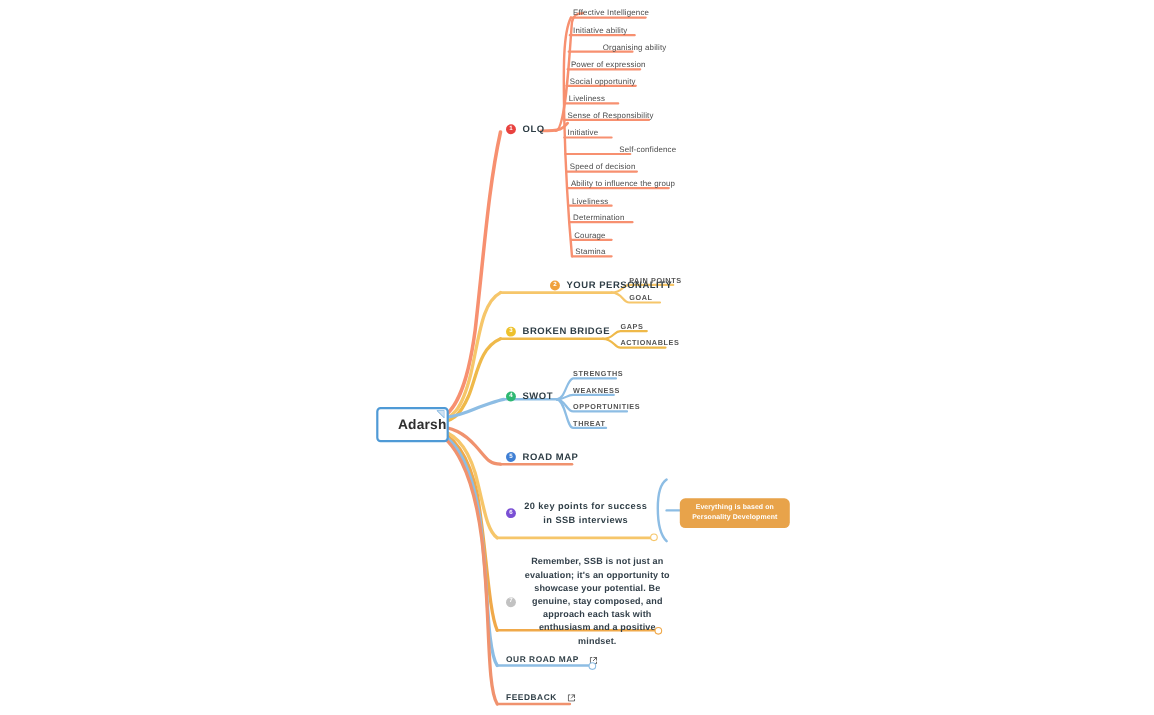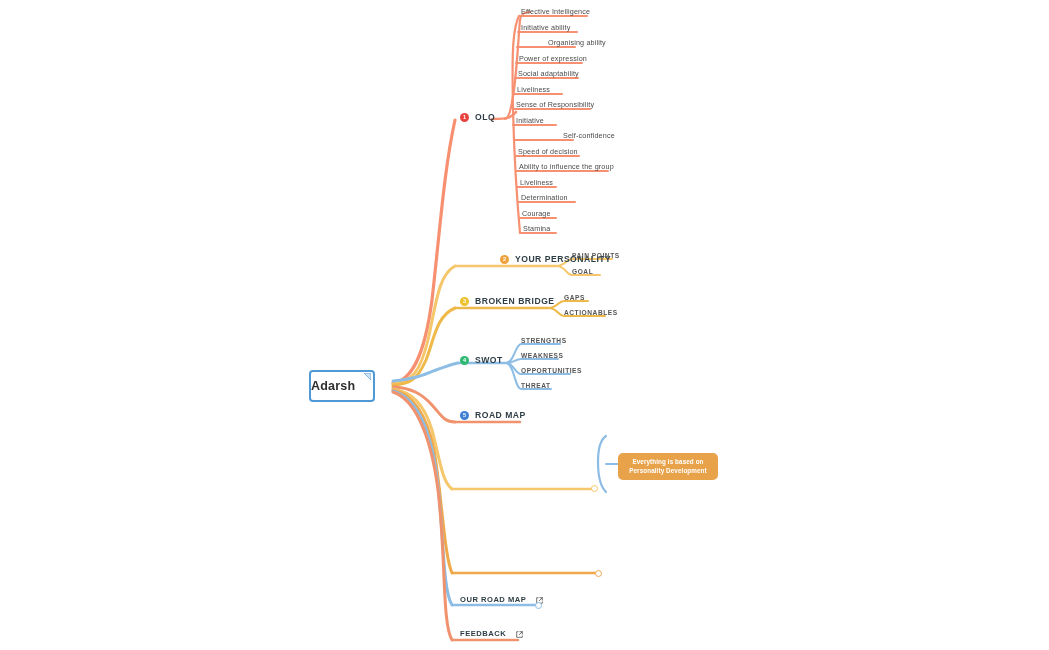--- a/index.html
+++ b/index.html
@@ -7,23 +7,23 @@
     width:1049px;height:650px;background:#ffffff;overflow:hidden;
     font-family:"Liberation Sans", sans-serif;
     color:#3d3d3d;
     position:relative;
   }
   #canvas{position:absolute;left:0;top:0;width:1049px;height:650px;}
   svg.wires{position:absolute;left:0;top:0;width:1049px;height:650px;pointer-events:none;}
 
   
   .root-node{
-    position:absolute;left:309px;top:370px;width:62px;height:28px;
+    position:absolute;left:342px;top:370px;width:62px;height:28px;
     border:2px solid #4f9ad6;border-radius:4px;background:#fff;
-    display:flex;align-items:center;justify-content:flex-start;
+    display:flex;align-items:center;justify-content:flex-end;
     font-size:12.5px;font-weight:bold;color:#2f2f2f;letter-spacing:.2px;
   }
   .fold-icon{
     position:absolute;right:2px;top:1px;width:7px;height:7px;
   }
 
   
   .leaf{
     position:absolute;font-size:7.2px;color:#4a4a4a;white-space:nowrap;
     letter-spacing:.15px;line-height:9px;
@@ -159,21 +159,21 @@
 
   <div class="branch" style="left:460px;top:112px;">
     <span class="badge" style="background:#e8423f;">1</span>
     <span class="lbl">OLQ</span>
   </div>
 
   <div class="leaf" style="left:521px;top:7px;">Effective Intelligence</div>
   <div class="leaf" style="left:521px;top:23px;">Initiative ability</div>
   <div class="leaf" style="left:548px;top:38px;">Organising ability</div>
   <div class="leaf" style="left:519px;top:54px;">Power of expression</div>
-  <div class="leaf" style="left:518px;top:69px;">Social adaptability</div>
+  <div class="leaf" style="left:518px;top:69px;">Social opportunity</div>
   <div class="leaf" style="left:517px;top:85px;">Liveliness</div>
   <div class="leaf" style="left:516px;top:100px;">Sense of Responsibility</div>
   <div class="leaf" style="left:516px;top:116px;">Initiative</div>
   <div class="leaf" style="left:527px;top:131px;margin-left:36px;">Self-confidence</div>
   <div class="leaf" style="left:518px;top:147px;text-align:center;">Speed of decision</div>
   <div class="leaf" style="left:519px;top:162px;">Ability to influence the group</div>
   <div class="leaf" style="left:520px;top:178px;">Liveliness</div>
   <div class="leaf" style="left:521px;top:193px;">Determination</div>
   <div class="leaf" style="left:522px;top:209px;">Courage</div>
   <div class="leaf" style="left:523px;top:224px;">Stamina</div>
@@ -199,24 +199,32 @@
   <div class="leaf-caps" style="left:521px;top:336px;">STRENGTHS</div>
   <div class="leaf-caps" style="left:521px;top:351px;">WEAKNESS</div>
   <div class="leaf-caps" style="left:521px;top:366px;">OPPORTUNITIES</div>
   <div class="leaf-caps" style="left:521px;top:381px;">THREAT</div>
 
   <div class="branch" style="left:460px;top:410px;">
     <span class="badge" style="background:#3f7fd4;">5</span>
     <span class="lbl">ROAD MAP</span>
   </div>
 
+  <div class="branch-multi" style="left:460px;top:455px;width:130px;">
+    <span class="badge" style="background:#7a4fd4;">6</span>
+    <span class="lbl" style="width:118px;">20 key points for success in SSB interviews</span>
+  </div>
   <div class="dot" style="left:591px;top:485px;border:1.6px solid #f6c66a;"></div>
 
   <div class="pill">Everything is based on Personality Development</div>
 
+  <div class="note-node" style="left:460px;top:505px;">
+    <span class="badge" style="background:#c2c2c2;">7</span>
+    <span class="lbl">Remember, SSB is not just an evaluation; it's an opportunity to showcase your potential. Be genuine, stay composed, and approach each task with enthusiasm and a positive mindset.</span>
+  </div>
   <div class="dot" style="left:595px;top:570px;border:1.6px solid #f0a94a;"></div>
 
   <div class="branch small" style="left:460px;top:595px;">
     <span class="lbl">OUR ROAD MAP</span>
     <svg class="ext" viewBox="0 0 10 10">
       <path d="M3,1 L1,1 L1,9 L9,9 L9,7" fill="none" stroke="#4a4a4a" stroke-width="1.1" stroke-linecap="round"></path>
       <path d="M5.5,1 L9,1 L9,4.5" fill="none" stroke="#4a4a4a" stroke-width="1.1" stroke-linecap="round"></path>
       <path d="M9,1 L4.8,5.2" fill="none" stroke="#4a4a4a" stroke-width="1.1" stroke-linecap="round"></path>
     </svg>
   </div>

